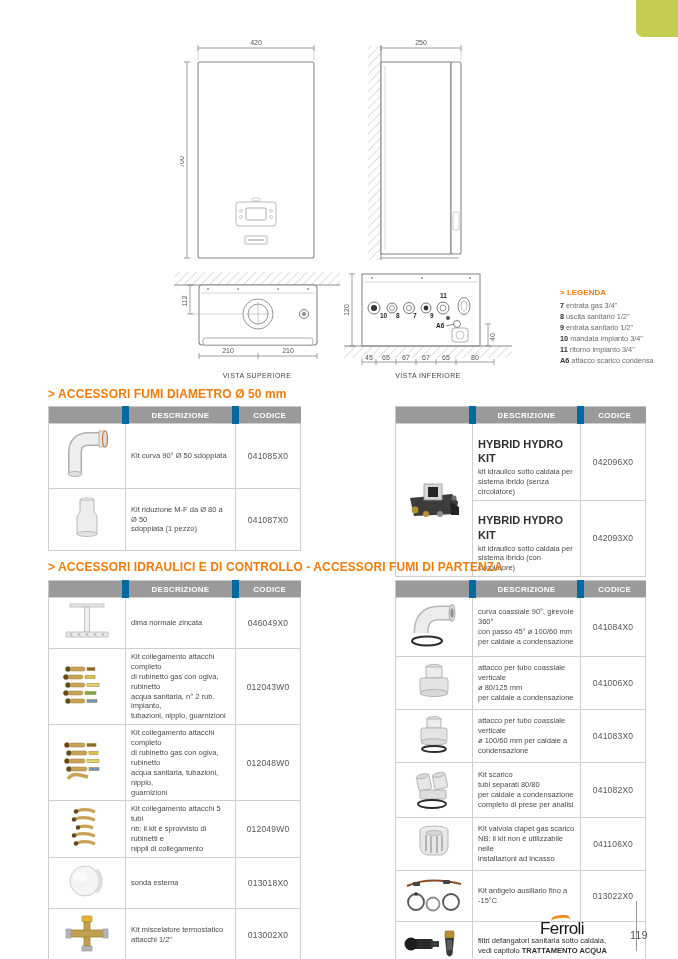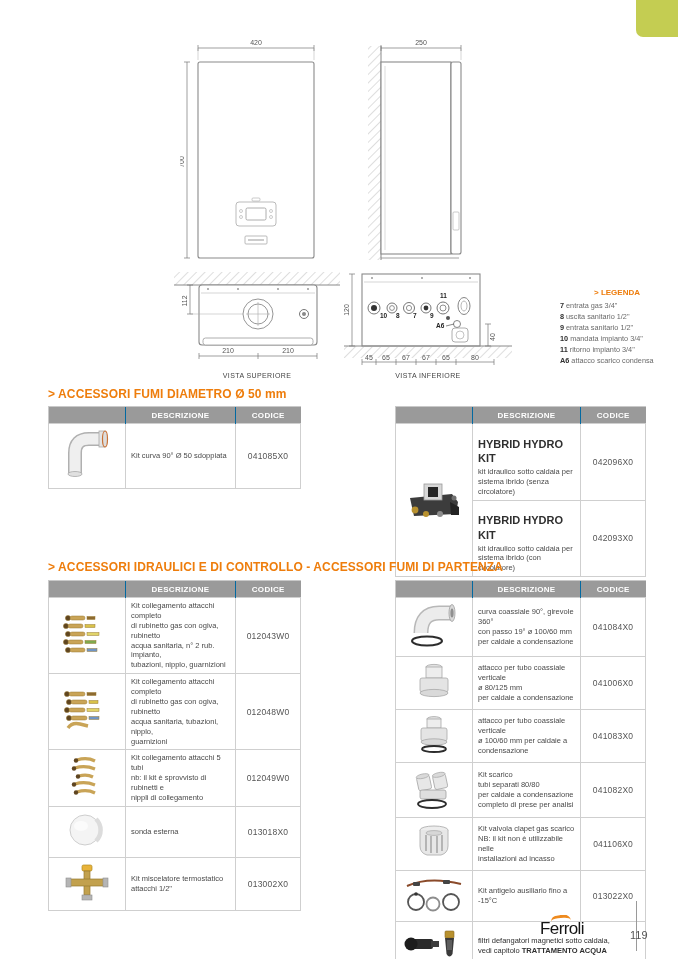--- a/index.html
+++ b/index.html
@@ -11,31 +11,31 @@
   .corner-tab{position:absolute;top:0;right:0;width:42px;height:37px;
     background:#c4cd52;border-radius:0 0 0 7px;}
   
   .drawing{position:absolute;}
   .drawing svg{display:block;}
   .dim-text{font-size:7px;fill:#555;font-family:"Liberation Sans",sans-serif;}
   .port-text{font-size:6.5px;font-weight:bold;fill:#222;font-family:"Liberation Sans",sans-serif;}
   .view-caption{position:absolute;font-size:7px;letter-spacing:.4px;color:#444;text-align:center;}
   
   .legend{position:absolute;left:560px;top:288px;width:118px;}
-  .legend-title{color:#ee7d0c;font-weight:bold;font-size:8px;margin-bottom:3px;margin-left:34px;}
+  .legend-title{color:#ee7d0c;font-weight:bold;font-size:8px;margin-bottom:3px;}
   .legend-item{font-size:7.3px;color:#6a6a6a;line-height:11px;}
   .legend-item b{color:#2f2f2f;margin-right:2px;}
   
   .section-title{position:absolute;color:#ee7d0c;font-weight:bold;font-size:12px;letter-spacing:.1px;}
   
   table.acc{position:absolute;border-collapse:collapse;table-layout:fixed;background:#fff;}
   table.acc th{background:#9a9a9a;color:#fff;font-size:8px;font-weight:bold;
     letter-spacing:.3px;height:16px;padding:0;border-left:1px solid #c9c9c9;border-top:1px solid #c9c9c9;}
   table.acc th:first-child{border-left:1px solid #c9c9c9;}
-  table.acc th + th{border-left:1px solid #0369a1;}
+  table.acc th + th{border-left:7px solid #0369a1;}
   table.acc td{border:1px solid #cfcfcf;vertical-align:middle;padding:3px 5px;}
   td.img-cell{text-align:center;padding:2px;}
   td.desc-cell{font-size:7.5px;color:#4a4a4a;line-height:1.32;white-space:pre-line;}
   td.code-cell{font-size:8.5px;color:#555;text-align:center;letter-spacing:.2px;}
   .desc-title{font-weight:bold;font-size:11px;color:#2f2f2f;display:block;margin-bottom:1px;}
   .note-text{font-size:7.5px;color:#2f2f2f;line-height:1.35;}
   .note-text b{font-weight:bold;}
   
   .footer{position:absolute;right:0;bottom:0;width:140px;height:56px;}
   .brand{position:absolute;left:2px;top:16px;width:60px;}
@@ -253,20 +253,32 @@
           <path d="M44 12 L32 12 Q18 12 18 26 L18 46" fill="none" stroke="#b0b0b0" stroke-width="14"></path>
           <path d="M44 12 L32 12 Q18 12 18 26 L18 46" fill="none" stroke="#efefef" stroke-width="11"></path>
           <rect x="42" y="4" width="6" height="16" fill="#e4e4e4" stroke="#a8a8a8" stroke-width="0.8"></rect>
           <ellipse cx="48" cy="12" rx="2.5" ry="8" fill="#ddd" stroke="#c87137" stroke-width="1.2"></ellipse>
           <ellipse cx="18" cy="47" rx="7" ry="2.5" fill="#e0e0e0" stroke="#a8a8a8" stroke-width="0.8"></ellipse>
         </svg>
       </td>
       <td class="desc-cell">Kit curva 90° Ø 50 sdoppiata</td>
       <td class="code-cell">041085X0</td>
     </tr>
+    <tr style="height:62px;">
+      <td class="img-cell">
+        <svg width="60" height="50" viewBox="0 0 60 50">
+          <ellipse cx="30" cy="7" rx="7" ry="2.2" fill="#f7f7f7" stroke="#b0b0b0" stroke-width="0.8"></ellipse>
+          <path d="M23 7 h14 v12 l3 4 v18 h-20 v-18 l3 -4 z" fill="#ededed" stroke="#b0b0b0" stroke-width="0.9"></path>
+          <ellipse cx="30" cy="41" rx="10" ry="2.5" fill="#e3e3e3" stroke="#b0b0b0" stroke-width="0.8"></ellipse>
+        </svg>
+      </td>
+      <td class="desc-cell">Kit riduzione M-F da Ø 80 a Ø 50
+sdoppiata (1 pezzo)</td>
+      <td class="code-cell">041087X0</td>
+    </tr>
   </tbody>
     </table>
 
   <table class="acc" style="left:395px;top:406px;width:250px;">
     <colgroup>
         <col style="width:77px">
         <col style="width:108px">
         <col style="width:65px">
       </colgroup>
     <tbody>
@@ -310,20 +322,36 @@
     <colgroup>
         <col style="width:77px">
         <col style="width:110px">
         <col style="width:65px">
       </colgroup>
     <tbody>
         <tr>
       <th></th>
       <th>DESCRIZIONE</th>
       <th>CODICE</th>
+    </tr>
+    <tr style="height:42px;">
+      <td class="img-cell">
+        <svg width="60" height="40" viewBox="0 0 60 40">
+          <rect x="13" y="3" width="34" height="3" fill="#e9e9e9" stroke="#b0b0b0" stroke-width="0.7"></rect>
+          <rect x="27.5" y="6" width="5" height="25" fill="#efefef" stroke="#b0b0b0" stroke-width="0.7"></rect>
+          <rect x="9" y="31" width="42" height="5" fill="#e9e9e9" stroke="#b0b0b0" stroke-width="0.7"></rect>
+          <circle cx="14" cy="33.5" r="1.3" fill="#bbb"></circle>
+              <circle cx="22" cy="33.5" r="1.3" fill="#bbb"></circle>
+          <circle cx="30" cy="33.5" r="1.3" fill="#bbb"></circle>
+              <circle cx="38" cy="33.5" r="1.3" fill="#bbb"></circle>
+          <circle cx="46" cy="33.5" r="1.3" fill="#bbb"></circle>
+        </svg>
+      </td>
+      <td class="desc-cell">dima normale zincata</td>
+      <td class="code-cell">046049X0</td>
     </tr>
     <tr style="height:47px;">
       <td class="img-cell">
         <svg width="62" height="44" viewBox="0 0 62 44">
           <g stroke="#9a7b33" stroke-width="0.5">
             <circle cx="12" cy="6" r="2.6" fill="#5f4520"></circle>
                 <rect x="14" y="4" width="15" height="4" rx="2" fill="#c9a457"></rect>
                 <rect x="31" y="4.5" width="8" height="3" fill="#8d6a2f"></rect>
             <circle cx="10" cy="14" r="2.6" fill="#5f4520"></circle>
                 <rect x="12" y="12" width="15" height="4" rx="2" fill="#c9a457"></rect>
@@ -442,21 +470,21 @@
       <td class="img-cell">
         <svg width="62" height="48" viewBox="0 0 62 48">
           <path d="M18 32 Q18 12 36 12 L48 12" fill="none" stroke="#b8b8b8" stroke-width="15"></path>
           <path d="M18 32 Q18 12 36 12 L48 12" fill="none" stroke="#ececec" stroke-width="12"></path>
           <ellipse cx="49" cy="12" rx="3" ry="8.5" fill="#d9d9d9" stroke="#9f9f9f" stroke-width="0.8"></ellipse>
           <ellipse cx="49" cy="12" rx="1.6" ry="4.5" fill="#8f8f8f"></ellipse>
           <ellipse cx="24" cy="40" rx="15" ry="4.5" fill="none" stroke="#2c2c2c" stroke-width="2"></ellipse>
         </svg>
       </td>
       <td class="desc-cell">curva coassiale 90°, girevole 360°
-con passo 19° ø 100/60 mm
+con passo 45° ø 100/60 mm
 per caldaie a condensazione</td>
       <td class="code-cell">041084X0</td>
     </tr>
     <tr style="height:45px;">
       <td class="img-cell">
         <svg width="58" height="42" viewBox="0 0 58 42">
           <ellipse cx="29" cy="7" rx="8" ry="2.6" fill="#e2e2e2" stroke="#a8a8a8" stroke-width="0.8"></ellipse>
           <rect x="21" y="7" width="16" height="11" fill="#ededed" stroke="#a8a8a8" stroke-width="0.8"></rect>
           <rect x="15" y="18" width="28" height="14" rx="2" fill="#e4e4e4" stroke="#a8a8a8" stroke-width="0.8"></rect>
           <ellipse cx="29" cy="33" rx="14" ry="3.6" fill="#d9d9d9" stroke="#a8a8a8" stroke-width="0.8"></ellipse>
@@ -540,21 +568,21 @@
         <svg width="62" height="38" viewBox="0 0 62 38">
           <rect x="6" y="14" width="24" height="10" rx="2" fill="#2b2b2b"></rect>
           <circle cx="8" cy="19" r="6.5" fill="#1d1d1d"></circle>
           <rect x="28" y="16" width="8" height="6" fill="#3d3d3d"></rect>
           <rect x="42" y="6" width="9" height="7" rx="1" fill="#b8912f" stroke="#8a6a1e" stroke-width="0.6"></rect>
           <path d="M42 13 h9 l-1.5 16 q-3 5 -6 0 z" fill="#3a3a3a"></path>
           <rect x="44" y="15" width="5" height="10" fill="#6c6c6c" opacity="0.7"></rect>
         </svg>
       </td>
       <td class="note-text" colspan="2">
-        <span>filtri defangatori magnetici sotto caldaia,</span><br>
+        <span>filtri defangatori sanitaria sotto caldaia,</span><br>
         <span>vedi capitolo </span><b>TRATTAMENTO ACQUA</b>
       </td>
     </tr>
   </tbody>
     </table>
 
   <div class="footer">
     <div class="brand">
       <span class="brand-swoosh"></span>
       <span class="brand-text">Ferroli</span>

